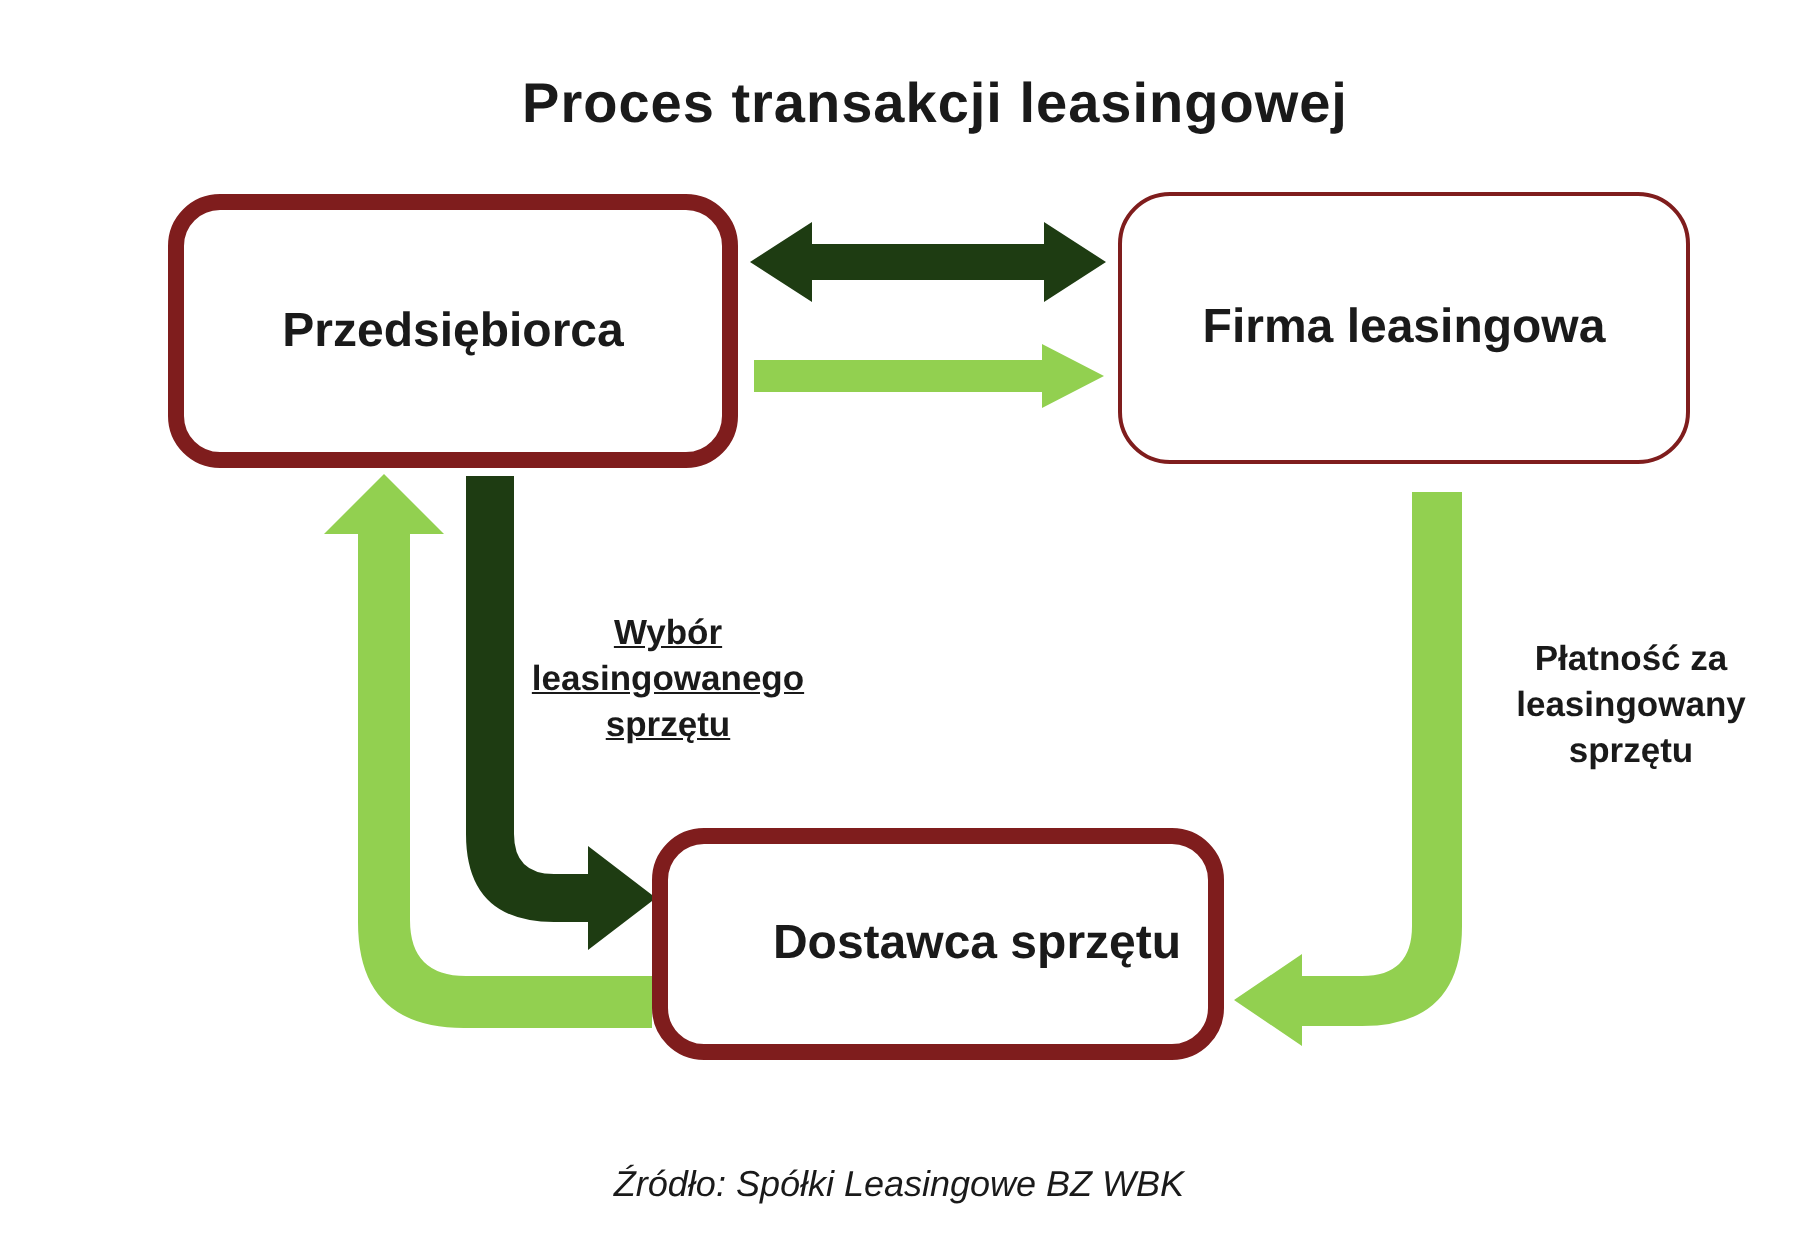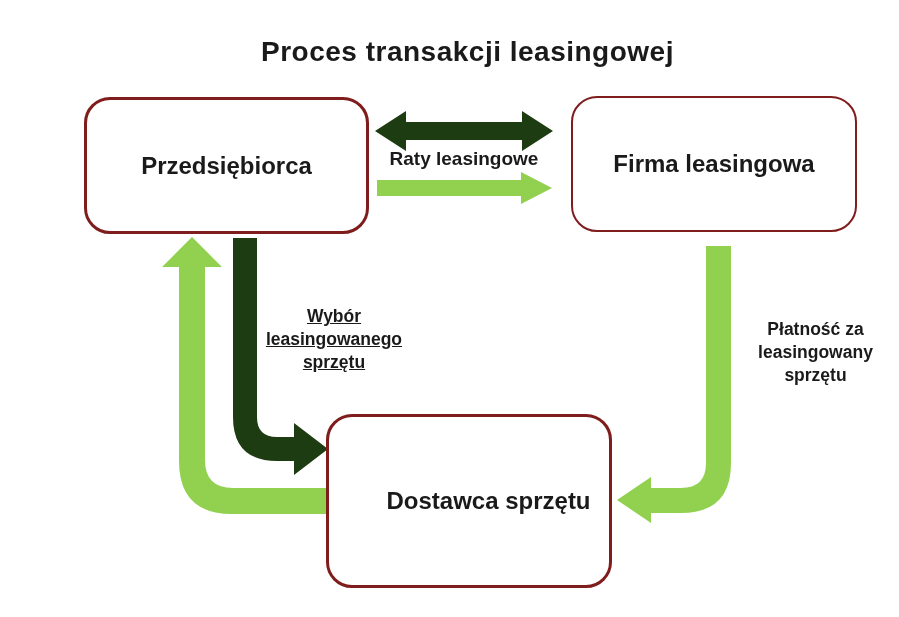--- a/index.html
+++ b/index.html
@@ -23,31 +23,31 @@
     letter-spacing:0.5px;
     color:#1a1a1a;
   }
   .arrow-layer{
     position:absolute;left:0;top:0;width:899px;height:617px;
   }
   .node{
     position:absolute;
     box-sizing:border-box;
     background:#ffffff;
-    border:3px solid #7f1d1d;
+    border:8px solid #7f1d1d;
     border-radius:26px;
     display:flex;align-items:center;justify-content:center;
     text-align:left;
     font-size:24px;
     font-weight:bold;
     color:#1a1a1a;
   }
   .node-entrepreneur{left:84px;top:97px;width:285px;height:137px;}
-  .node-leasing-company{left:559px;top:96px;width:286px;height:136px;border-width:2px;margin-left:12px;}
-  .node-supplier{left:326px;top:414px;width:286px;height:174px;padding-left:39px;}
+  .node-leasing-company{left:559px;top:96px;width:286px;height:136px;border-width:2px;}
+  .node-supplier{left:326px;top:414px;width:286px;height:116px;padding-left:39px;}
   .edge-label{
     position:absolute;
     text-align:center;
     font-weight:bold;
     color:#1a1a1a;
     line-height:1.22;
   }
   .lbl-umowa{left:375px;top:92px;width:178px;font-size:19px;}
   .lbl-raty{left:370px;top:147px;width:188px;font-size:19px;}
   .lbl-dostawa{left:8px;top:308px;width:172px;font-size:17.5px;line-height:1.32;}
@@ -88,21 +88,21 @@
 
   <div class="node node-leasing-company">
     <span>Firma leasingowa</span>
   </div>
 
   <div class="node node-supplier">
     <span>Dostawca sprzętu</span>
   </div>
 
 
-  <div class="edge-label lbl-raty">Raty leasingowe</div>
 
 
   <div class="edge-label lbl-wybor">Wybór leasingowanego sprzętu</div>
 
   <div class="edge-label lbl-platnosc">Płatność za leasingowany sprzętu</div>
 
+  <div class="source-note">Źródło: Spółki Leasingowe BZ WBK</div>
 
 </div>
 
 </body></html>

